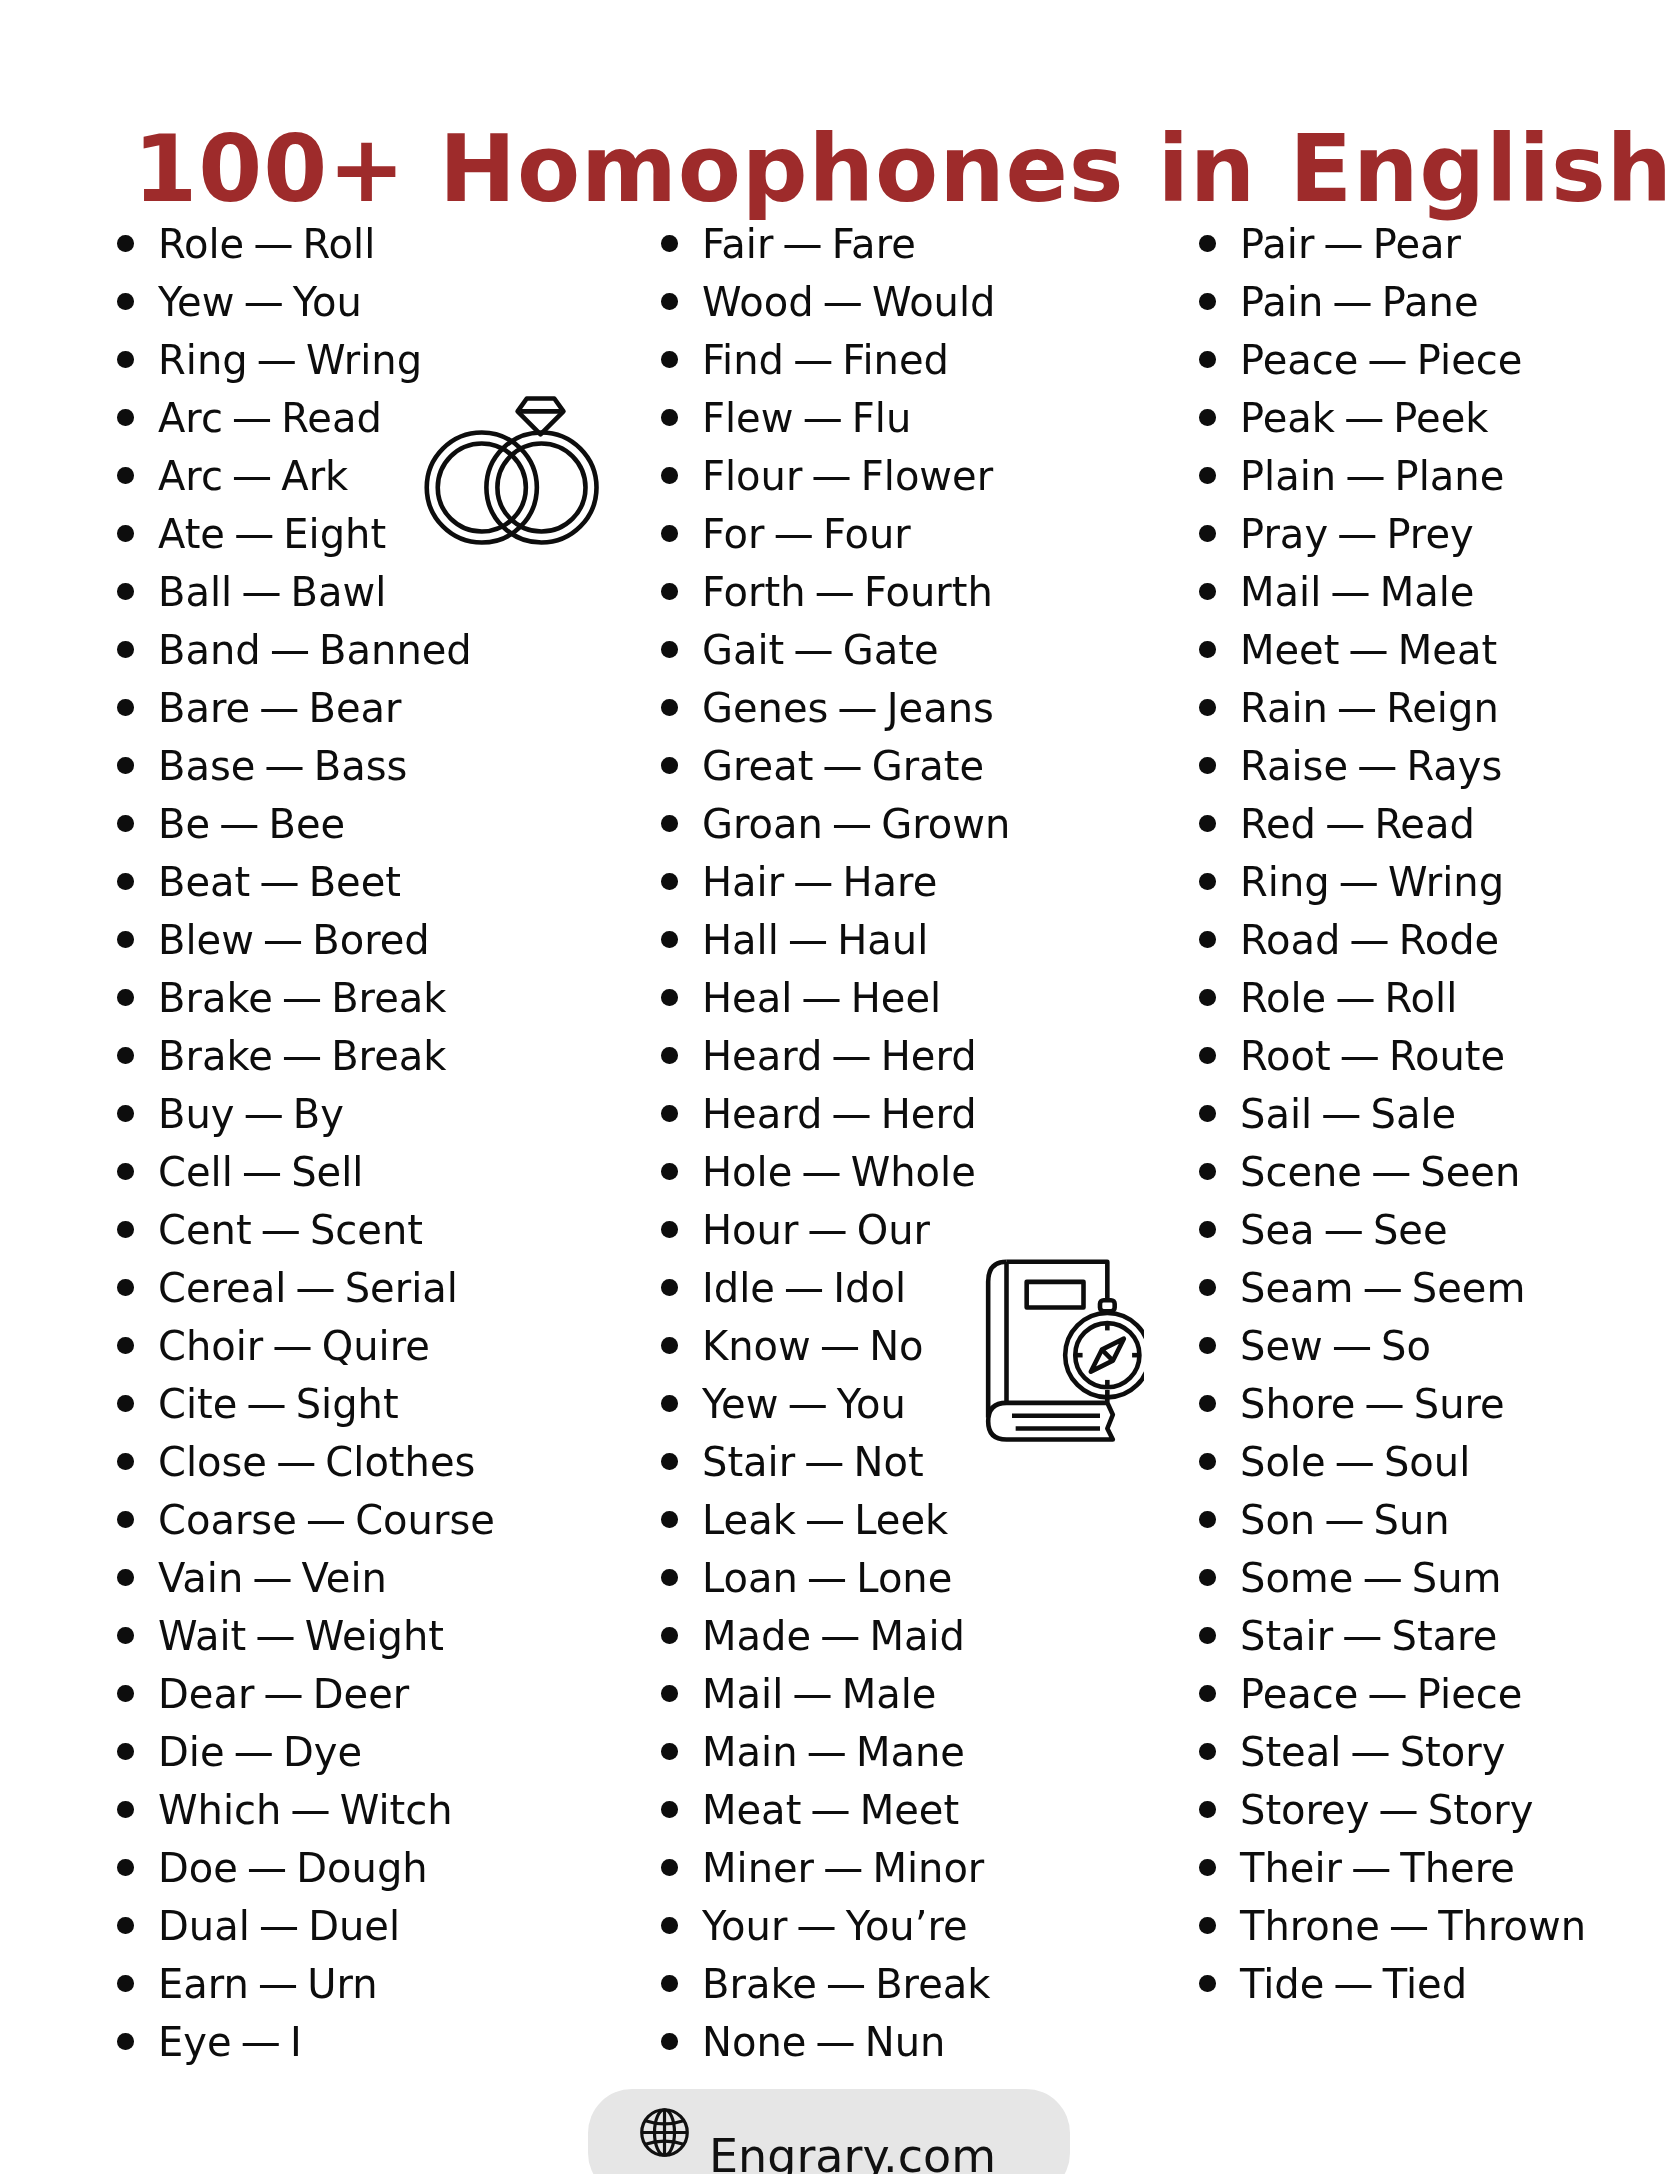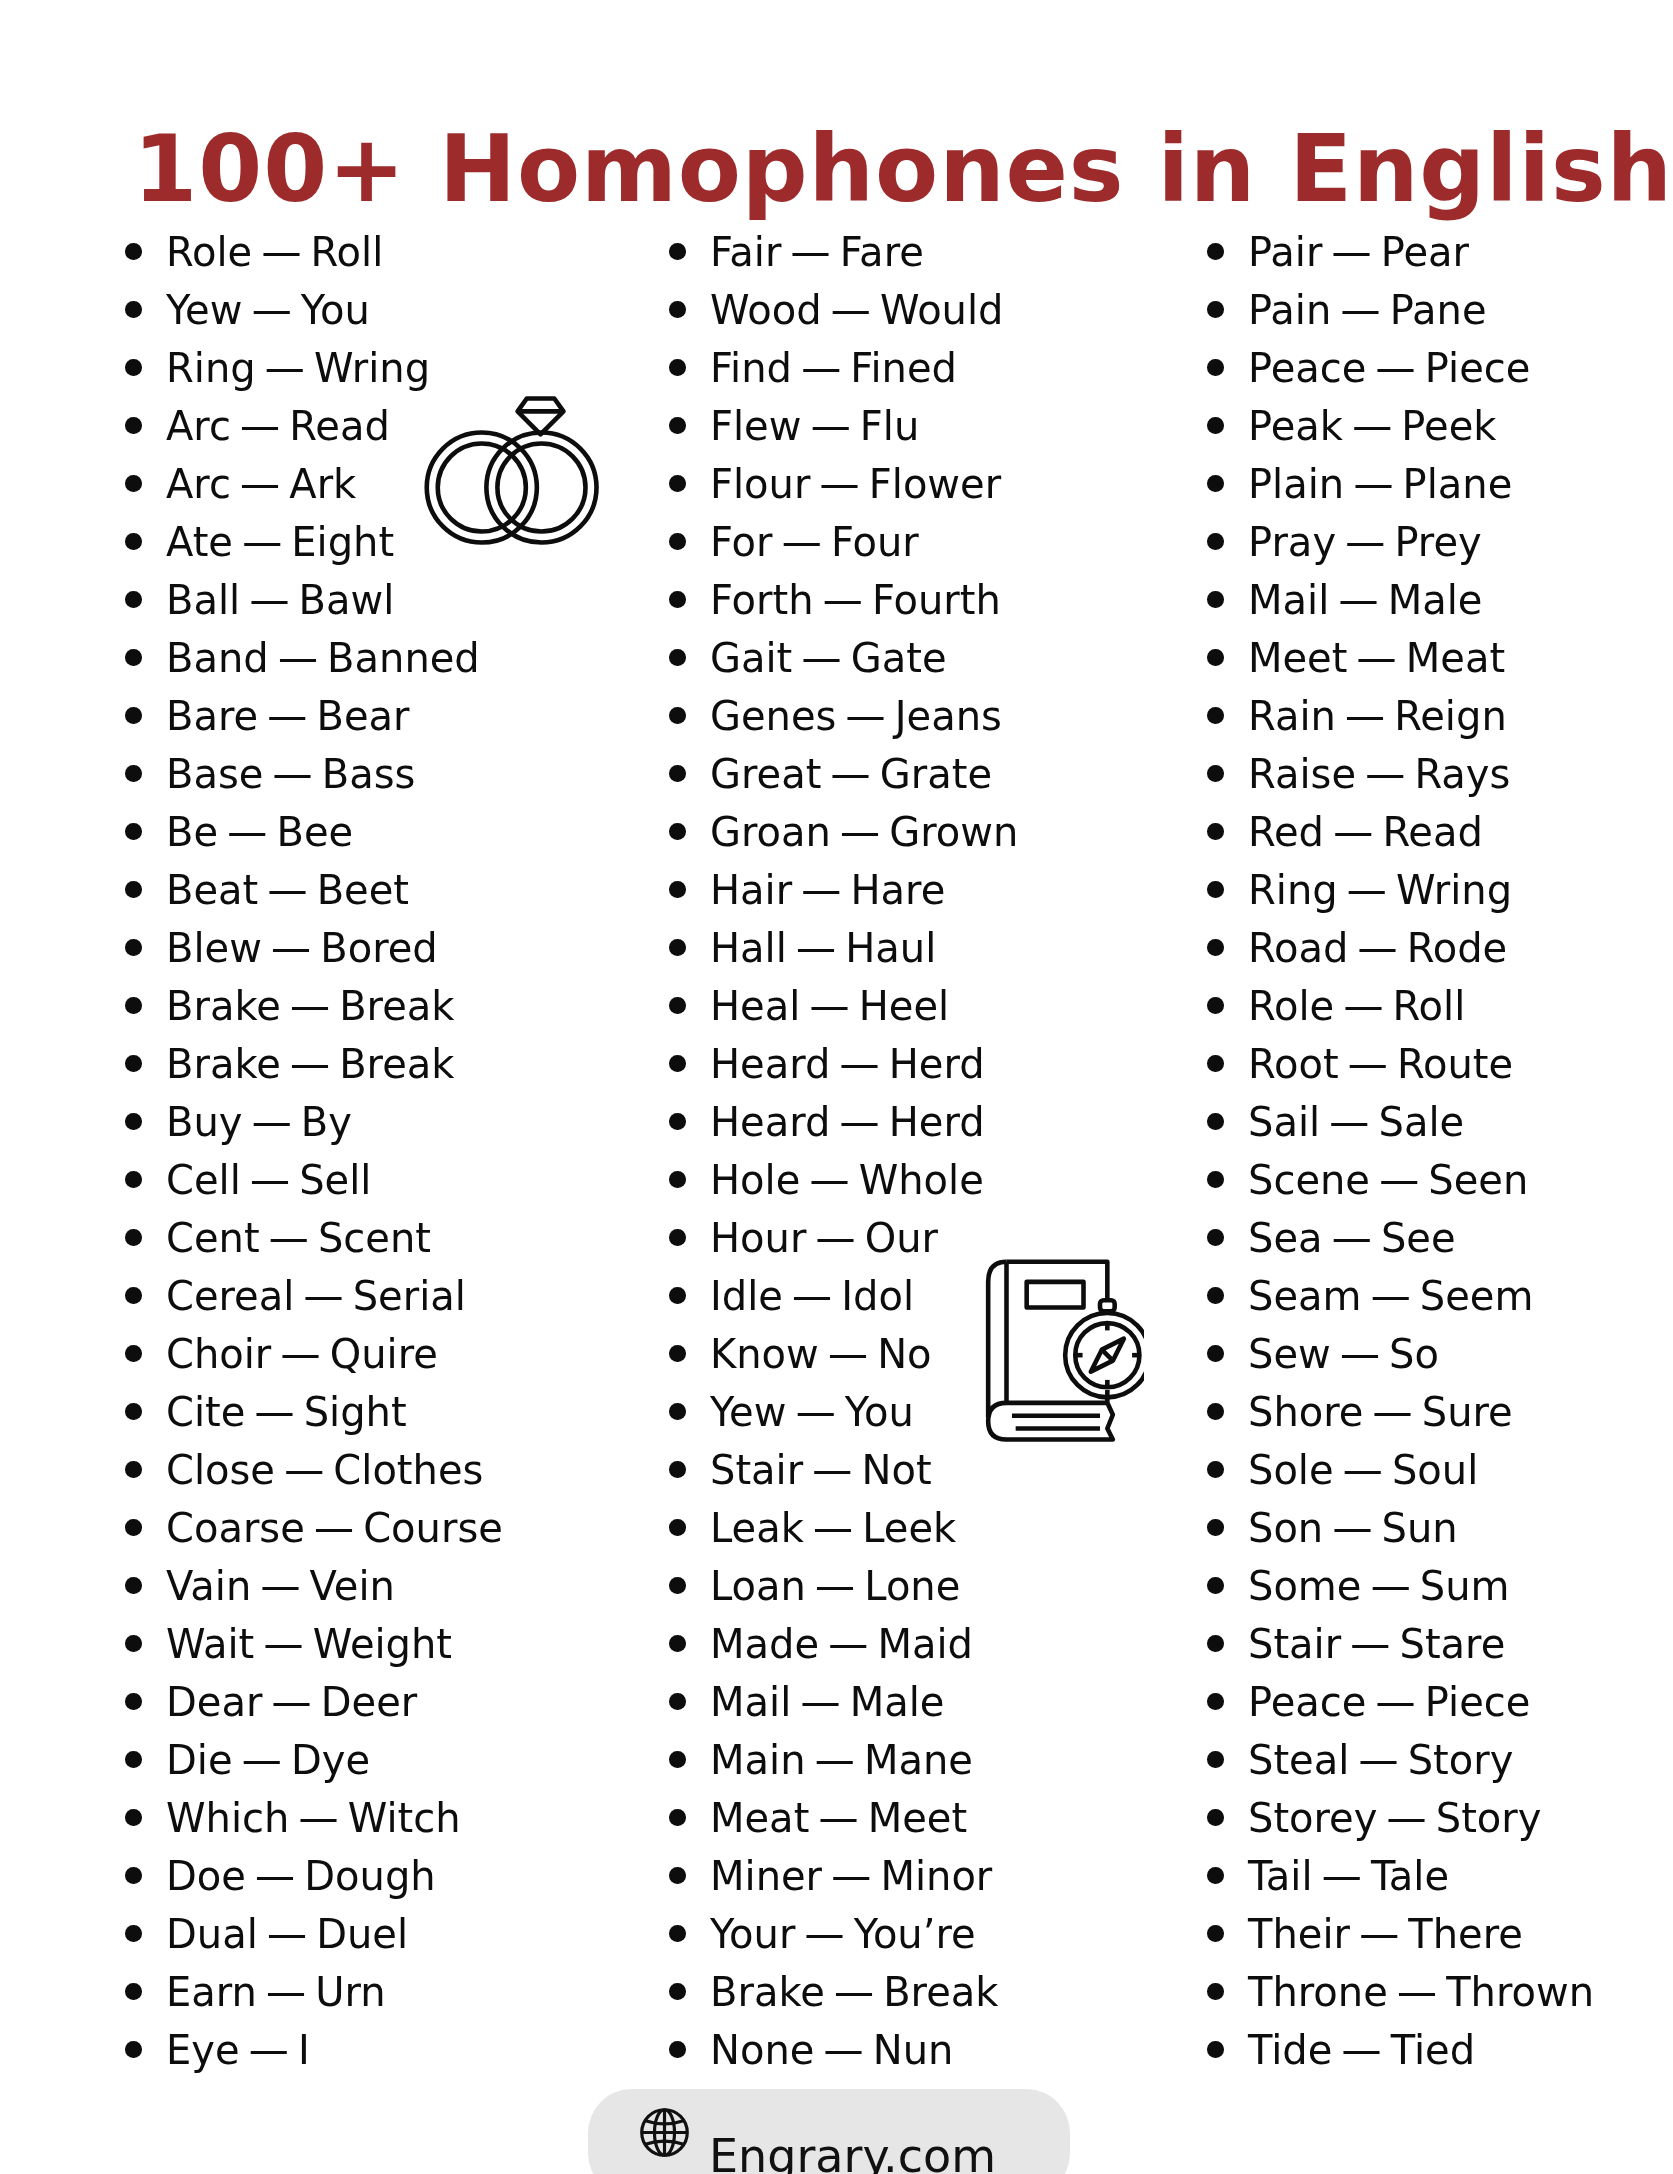--- a/index.html
+++ b/index.html
@@ -25,21 +25,21 @@
       font-weight: bold;
       font-size: 92px;
       line-height: 119px;
       letter-spacing: 0.9px;
       color: #9e2b2b;
       white-space: nowrap;
     }
     .column {
       position: absolute;
       top: 215px;
-      margin: 8px;
+      margin: 0;
       padding: 0;
       list-style: none;
     }
     .col-1 { left: 110px; }
     .col-2 { left: 654px; }
     .col-3 { left: 1192px; }
     .item {
       position: relative;
       height: 58px;
       line-height: 58px;
@@ -193,21 +193,20 @@
     <li class="item"><span class="bullet"></span><span>Seam</span><span class="dash">—</span><span>Seem</span></li>
     <li class="item"><span class="bullet"></span><span>Sew</span><span class="dash">—</span><span>So</span></li>
     <li class="item"><span class="bullet"></span><span>Shore</span><span class="dash">—</span><span>Sure</span></li>
     <li class="item"><span class="bullet"></span><span>Sole</span><span class="dash">—</span><span>Soul</span></li>
     <li class="item"><span class="bullet"></span><span>Son</span><span class="dash">—</span><span>Sun</span></li>
     <li class="item"><span class="bullet"></span><span>Some</span><span class="dash">—</span><span>Sum</span></li>
     <li class="item"><span class="bullet"></span><span>Stair</span><span class="dash">—</span><span>Stare</span></li>
     <li class="item"><span class="bullet"></span><span>Peace</span><span class="dash">—</span><span>Piece</span></li>
     <li class="item"><span class="bullet"></span><span>Steal</span><span class="dash">—</span><span>Story</span></li>
     <li class="item"><span class="bullet"></span><span>Storey</span><span class="dash">—</span><span>Story</span></li>
-    <li class="item"><span class="bullet"></span><span>Tail</span><span class="dash">—</span><span>Tale</span></li>
     <li class="item"><span class="bullet"></span><span>Their</span><span class="dash">—</span><span>There</span></li>
     <li class="item"><span class="bullet"></span><span>Throne</span><span class="dash">—</span><span>Thrown</span></li>
     <li class="item"><span class="bullet"></span><span>Tide</span><span class="dash">—</span><span>Tied</span></li>
   </ul>
 
 <div class="ring-icon">
   <svg width="184" height="156" viewBox="0 0 200 170" fill="none" stroke="#0d0d0d" stroke-width="5">
 
     <polygon points="115,6 145,6 155,20 130,45 105,20" stroke-linejoin="round"></polygon>
     <line x1="108" y1="20" x2="152" y2="20"></line>

